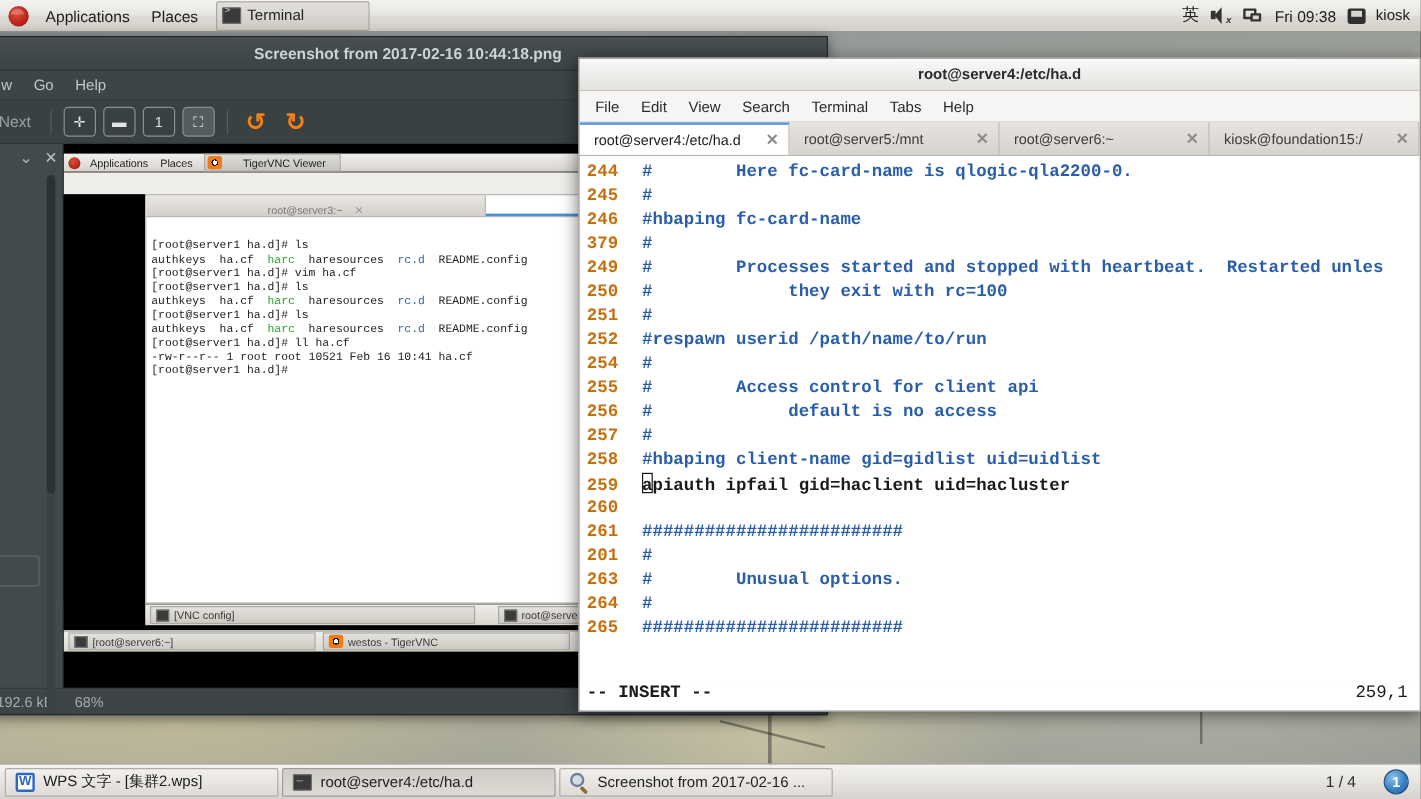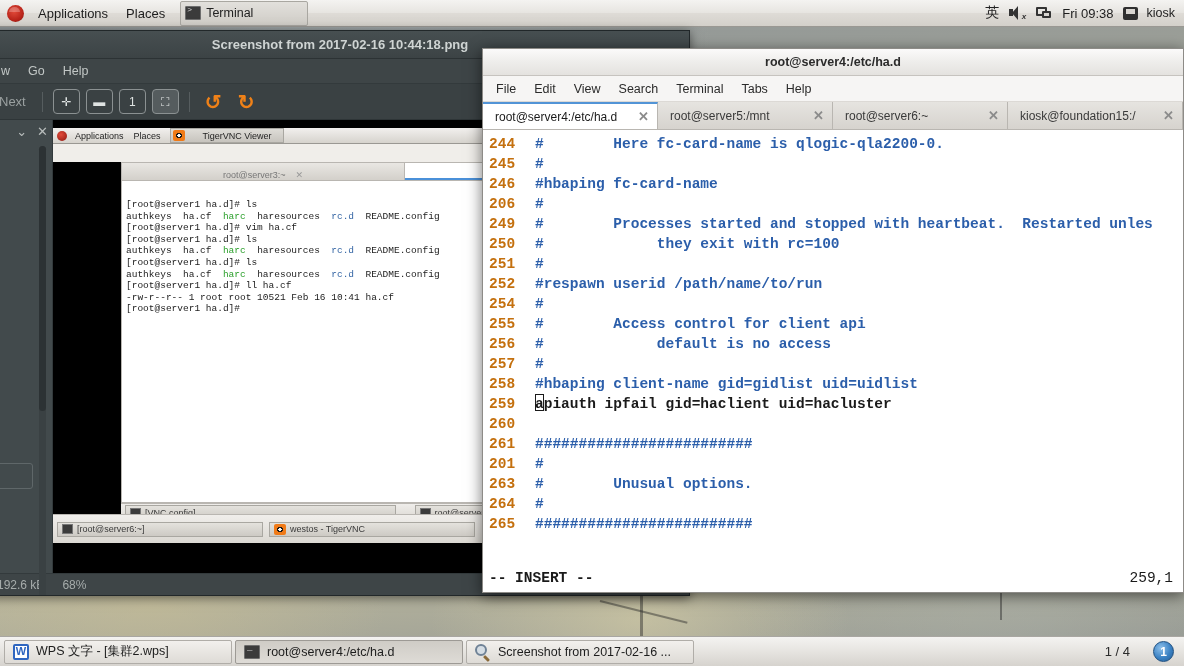--- a/index.html
+++ b/index.html
@@ -163,21 +163,21 @@
   .vnc-taskbar {
     position:absolute; left:68px; right:0; bottom:52px; height:18px;
     background:linear-gradient(to bottom,#efedea,#d9d6d0);
     border-top:1px solid #b9b6b1; display:flex; align-items:center; gap:19px; padding:0 4px;
   }
   .vnc-task { flex:1; height:15px; display:flex; align-items:center; gap:4px; padding:0 4px;
     background:linear-gradient(to bottom,#e4e2dd,#cdcac4); border:1px solid #a9a7a1;
     font-size:9px; color:#3a3a3a; overflow:hidden; white-space:nowrap; }
   .vnc-task .sq{ width:11px; height:10px; background:#3b3b3b; border:1px solid #777; flex:none; }
   .outer-taskbar {
-    position:absolute; left:0; right:0; bottom:30px; height:29px;
+    position:absolute; left:0; right:0; bottom:30px; height:18px;
     background:linear-gradient(to bottom,#f0eeeb,#dbd8d2); display:flex; align-items:center;
     gap:6px; padding:0 4px; border-top:1px solid #b9b6b1;
   }
   .ot-item{ flex:1; height:15px; display:flex; align-items:center; gap:4px; padding:0 4px;
     font-size:9px; color:#3a3a3a; white-space:nowrap; overflow:hidden; }
   .ot-item.box{ background:linear-gradient(to bottom,#e4e2dd,#cdcac4); border:1px solid #a9a7a1;}
   .mag-icon{ width:12px; height:12px; border:2px solid #7f8fa0; border-radius:50%; flex:none; position:relative;}
   .mag-icon::after{ content:""; position:absolute; right:-3px; bottom:-3px; width:6px; height:2px;
     background:#7f8fa0; transform:rotate(45deg);}
   .vnc-left-black{ position:absolute; left:0; top:42px; width:68px; bottom:70px; background:#000; }
@@ -446,21 +446,21 @@
       </div>
       <div class="gt-tab">
         <span>kiosk@foundation15:/</span>
         <span class="tx">✕</span>
       </div>
     </div>
     <div class="gt-term" id="gt-term">
         <div class="gt-line"><span class="ln">244</span><span class="cm">#        Here fc-card-name is qlogic-qla2200-0.</span></div>
         <div class="gt-line"><span class="ln">245</span><span class="cm">#</span></div>
         <div class="gt-line"><span class="ln">246</span><span class="cm">#hbaping fc-card-name</span></div>
-        <div class="gt-line"><span class="ln">206</span><span class="cm">#</span></div>
+        <div class="gt-line"><span class="ln">379</span><span class="cm">#</span></div>
         <div class="gt-line"><span class="ln">249</span><span class="cm">#        Processes started and stopped with heartbeat.  Restarted unles</span></div>
         <div class="gt-line"><span class="ln">250</span><span class="cm">#             they exit with rc=100</span></div>
         <div class="gt-line"><span class="ln">251</span><span class="cm">#</span></div>
         <div class="gt-line"><span class="ln">252</span><span class="cm">#respawn userid /path/name/to/run</span></div>
         <div class="gt-line"><span class="ln">254</span><span class="cm">#</span></div>
         <div class="gt-line"><span class="ln">255</span><span class="cm">#        Access control for client api</span></div>
         <div class="gt-line"><span class="ln">256</span><span class="cm">#             default is no access</span></div>
         <div class="gt-line"><span class="ln">257</span><span class="cm">#</span></div>
         <div class="gt-line"><span class="ln">258</span><span class="cm">#hbaping client-name gid=gidlist uid=uidlist</span></div>
         <div class="gt-line"><span class="ln">259</span><span class="cursor"></span><span class="tx">apiauth ipfail gid=haclient uid=hacluster</span></div>

